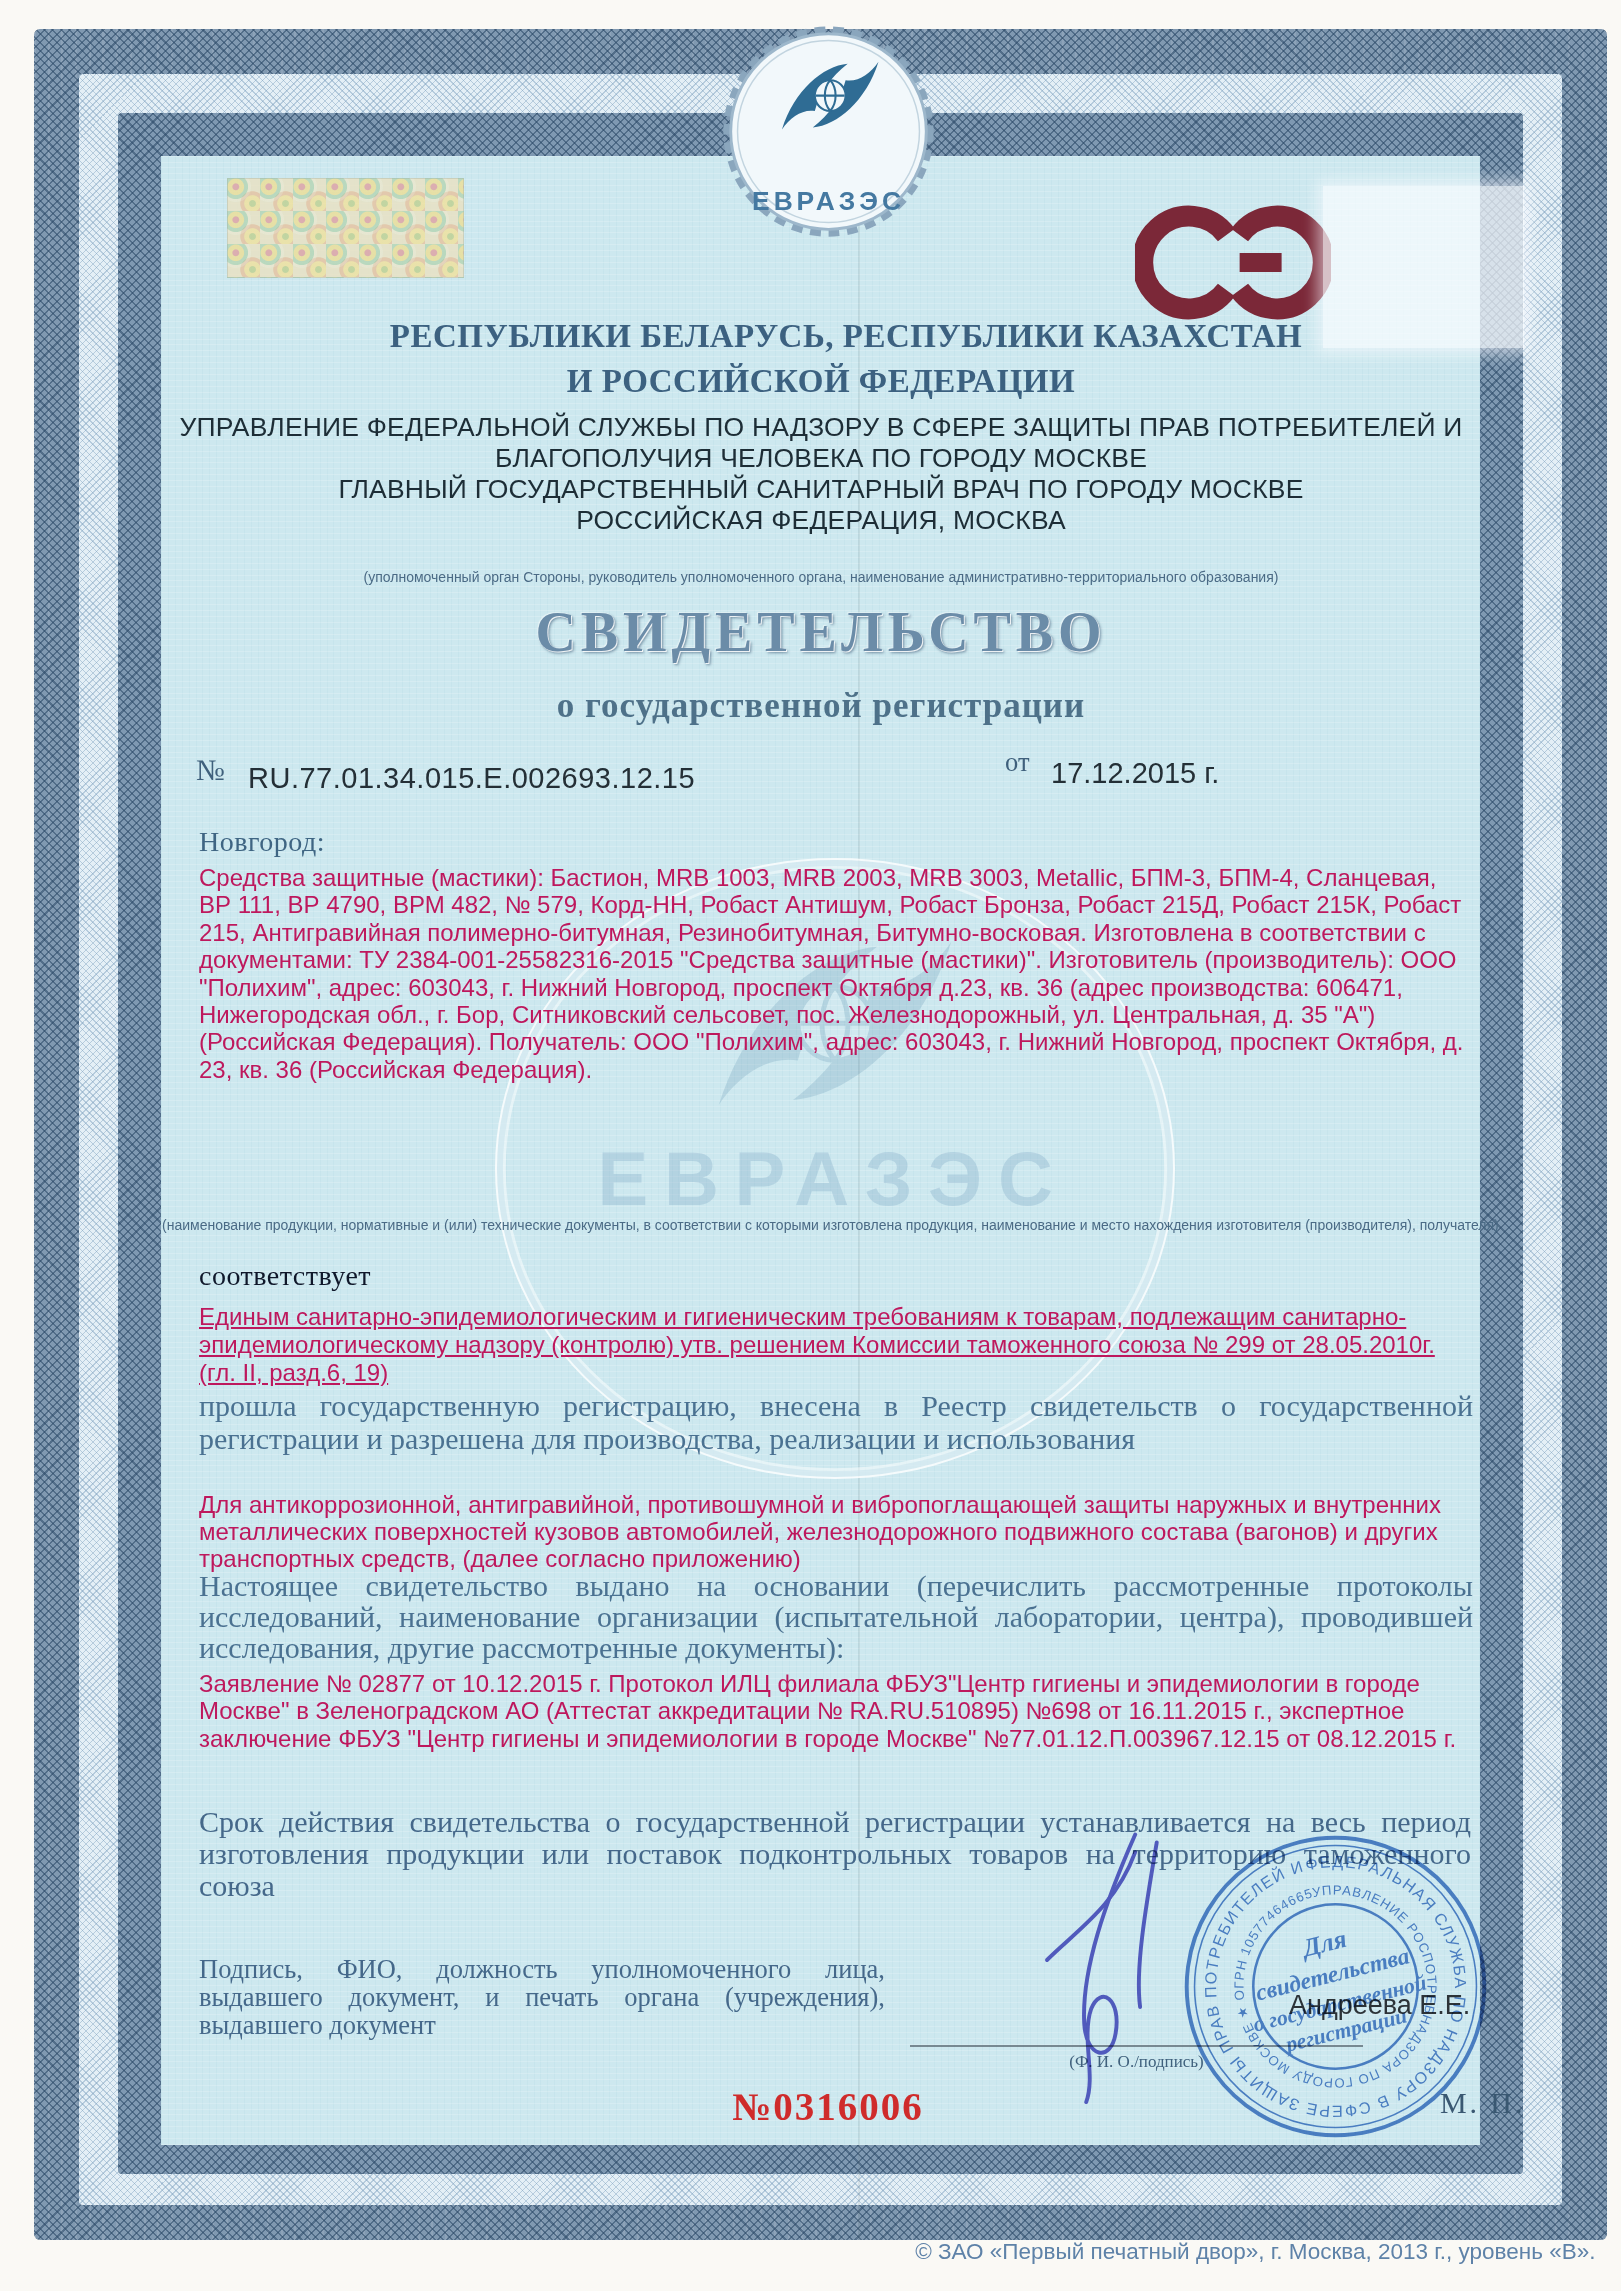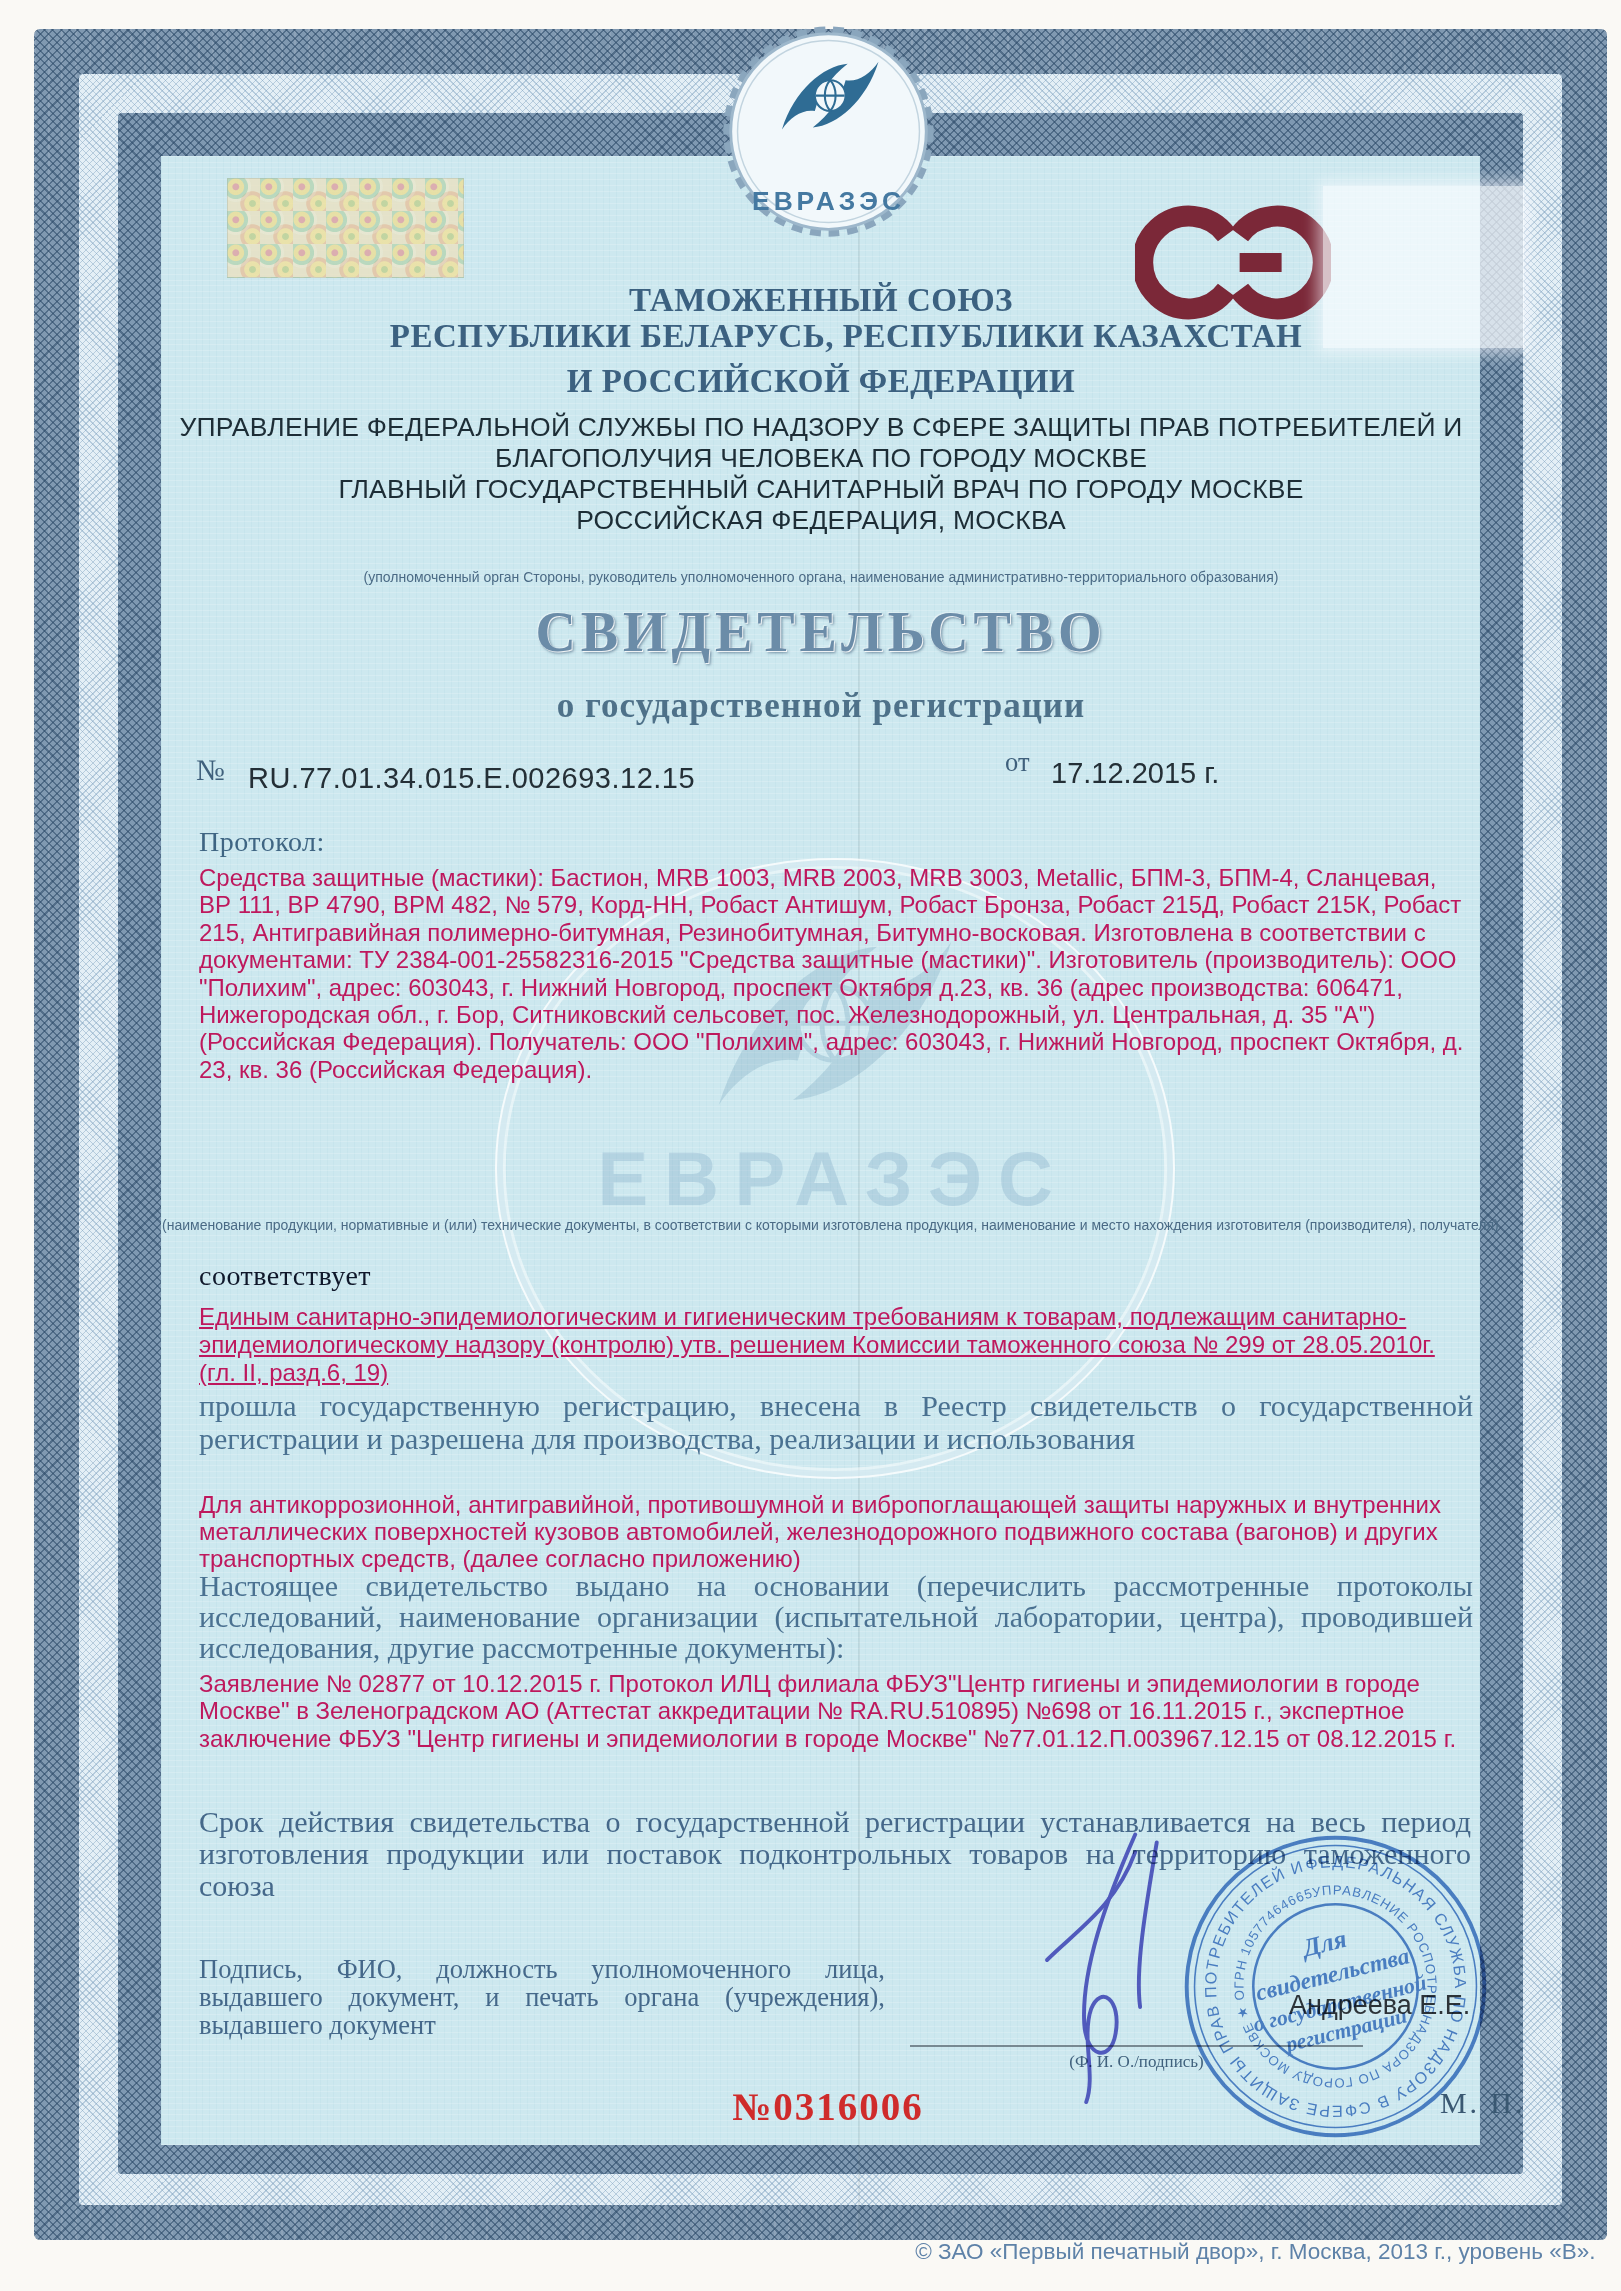--- a/index.html
+++ b/index.html
@@ -131,40 +131,39 @@
 
   <div class="hologram"></div>
 
   <svg class="se-wrap" viewBox="0 0 176 124">
     <path d="M82,37 A42,42 0 1 0 82,87" fill="none" stroke="#7b2838" stroke-width="19"></path>
     <path d="M94,37 A42,42 0 1 1 94,87" fill="none" stroke="#7b2838" stroke-width="19"></path>
     <path d="M94,62 H132" fill="none" stroke="#7b2838" stroke-width="17"></path>
   </svg>
   <div class="white-patch"></div>
 
-  <div class="center-col hdr hdr1 abs">ТАМОЖЕННЫЙ СОЮЗ</div>
   <div class="center-col hdr hdr2 abs">РЕСПУБЛИКИ БЕЛАРУСЬ, РЕСПУБЛИКИ КАЗАХСТАН</div>
   <div class="center-col hdr hdr3 abs">И РОССИЙСКОЙ ФЕДЕРАЦИИ</div>
 
   <div class="center-col authority abs">
     <div>УПРАВЛЕНИЕ ФЕДЕРАЛЬНОЙ СЛУЖБЫ ПО НАДЗОРУ В СФЕРЕ ЗАЩИТЫ ПРАВ ПОТРЕБИТЕЛЕЙ И БЛАГОПОЛУЧИЯ ЧЕЛОВЕКА ПО ГОРОДУ МОСКВЕ</div>
     <div>ГЛАВНЫЙ ГОСУДАРСТВЕННЫЙ САНИТАРНЫЙ ВРАЧ ПО ГОРОДУ МОСКВЕ</div>
     <div>РОССИЙСКАЯ ФЕДЕРАЦИЯ, МОСКВА</div>
   </div>
   <div class="center-col cap cap1 abs">(уполномоченный орган Стороны, руководитель уполномоченного органа, наименование административно-территориального образования)</div>
 
   <div class="center-col title-main abs">СВИДЕТЕЛЬСТВО</div>
   <div class="center-col title-sub abs">о государственной регистрации</div>
 
   <div class="abs slate-serif no-label">№</div>
   <div class="abs reg-number">RU.77.01.34.015.Е.002693.12.15</div>
   <div class="abs slate-serif ot-label">от</div>
   <div class="abs reg-date">17.12.2015 г.</div>
 
-  <div class="abs sect-label product-label">Протокол:</div>
+  <div class="abs sect-label product-label">Новгород:</div>
   <div class="abs body-sans product-text">Средства защитные (мастики): Бастион, MRB 1003, MRB 2003, MRB 3003, Metallic, БПМ-3, БПМ-4, Сланцевая, ВР 111, ВР 4790, ВРМ 482, № 579, Корд-НН, Робаст Антишум, Робаст Бронза, Робаст 215Д, Робаст 215К, Робаст 215, Антигравийная полимерно-битумная, Резинобитумная, Битумно-восковая. Изготовлена в соответствии с документами: ТУ 2384-001-25582316-2015 "Средства защитные (мастики)". Изготовитель (производитель): ООО "Полихим", адрес: 603043, г. Нижний Новгород, проспект Октября д.23, кв. 36 (адрес производства: 606471, Нижегородская обл., г. Бор, Ситниковский сельсовет, пос. Железнодорожный, ул. Центральная, д. 35 "А") (Российская Федерация).  Получатель: ООО "Полихим", адрес: 603043, г. Нижний Новгород, проспект Октября, д. 23, кв. 36 (Российская Федерация).</div>
   <div class="center-col cap cap2 abs">(наименование продукции, нормативные и (или) технические документы, в соответствии с которыми изготовлена продукция, наименование и место нахождения изготовителя (производителя), получателя)</div>
 
   <div class="abs sect-label conform-label">соответствует</div>
   <div class="abs body-sans requirements">Единым санитарно-эпидемиологическим и гигиеническим требованиям к товарам, подлежащим санитарно-эпидемиологическому надзору (контролю) утв. решением Комиссии таможенного союза № 299 от 28.05.2010г.(гл. II, разд.6, 19)</div>
   <div class="abs serif-block registered">прошла государственную регистрацию, внесена в Реестр свидетельств о государственной регистрации и разрешена для производства, реализации и использования</div>
   <div class="abs body-sans usage">Для антикоррозионной, антигравийной, противошумной и вибропоглащающей защиты наружных и внутренних металлических поверхностей кузовов автомобилей, железнодорожного подвижного состава (вагонов) и других транспортных средств, (далее согласно приложению)</div>
 
   <div class="abs serif-block basis-intro">Настоящее свидетельство выдано на основании (перечислить рассмотренные протоколы исследований, наименование организации (испытательной лаборатории, центра), проводившей исследования, другие рассмотренные документы):</div>
   <div class="abs body-sans documents">Заявление № 02877 от 10.12.2015 г. Протокол ИЛЦ филиала ФБУЗ"Центр гигиены и эпидемиологии в городе Москве" в Зеленоградском АО (Аттестат аккредитации № RA.RU.510895) №698 от 16.11.2015 г., экспертное заключение ФБУЗ "Центр гигиены и эпидемиологии в городе Москве" №77.01.12.П.003967.12.15 от 08.12.2015 г.</div>

